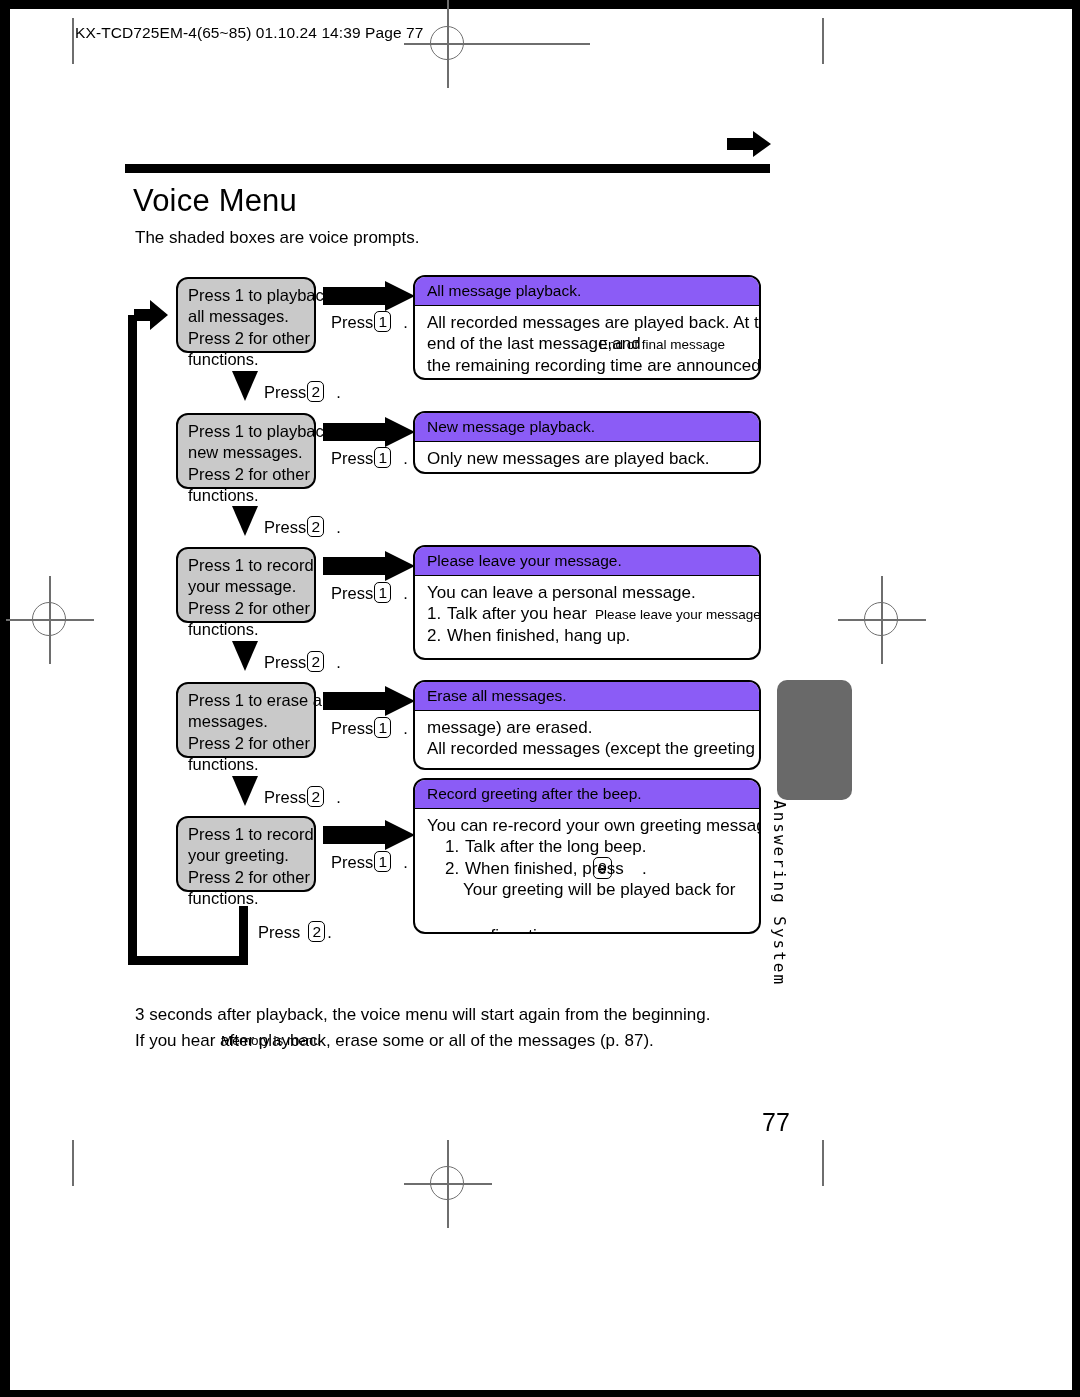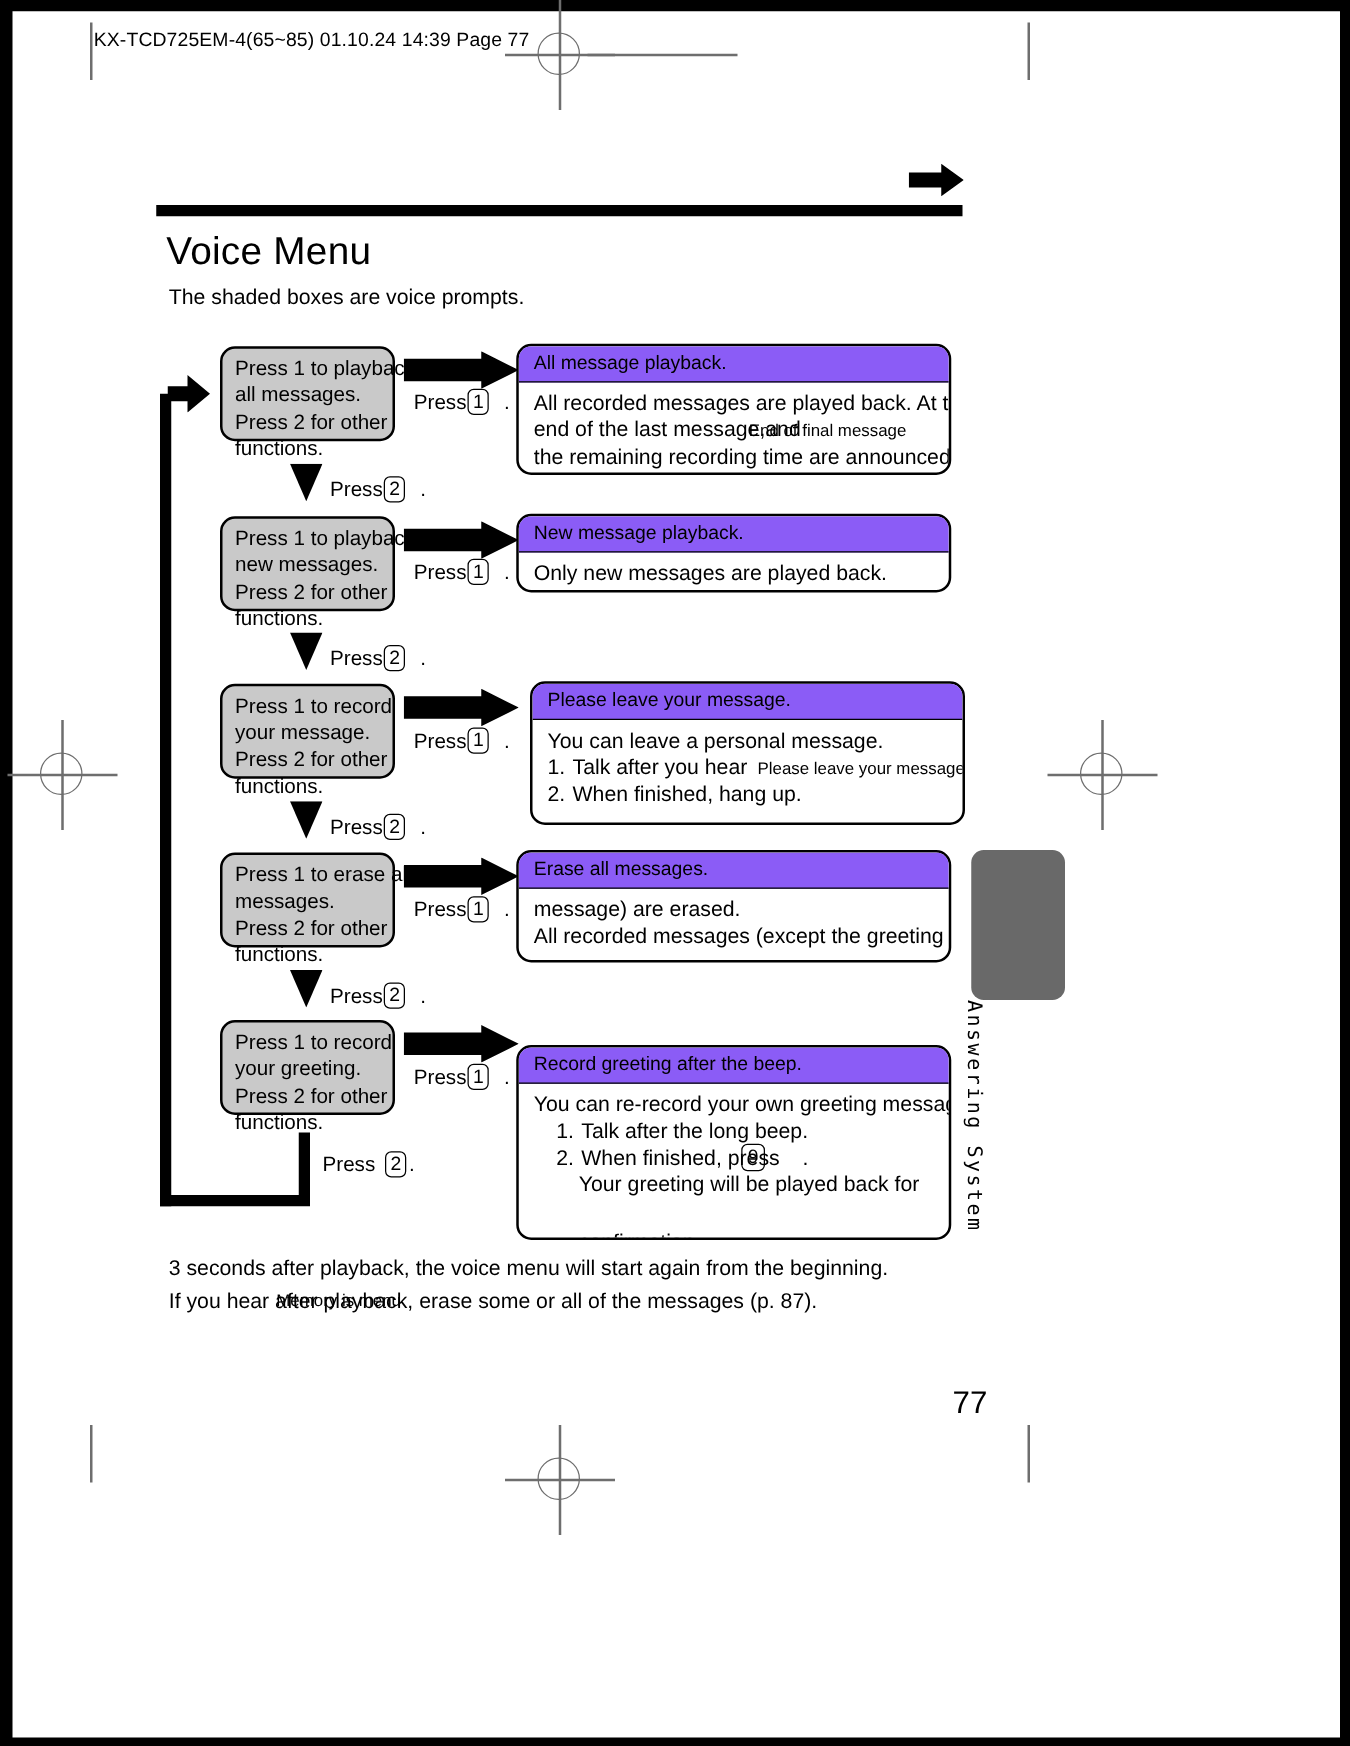--- a/index.html
+++ b/index.html
@@ -372,21 +372,21 @@
   <div class="down-tri" style="left:232px;top:641px;">
     <svg width="26" height="30" viewBox="0 0 26 30">
         <polygon points="0,0 26,0 13,30" fill="#000000"></polygon>
       </svg>
   </div>
   <div class="press-cap" style="left:264px;top:651px;">
     <span class="word">Press</span>
     <span class="key">2</span>
     <span class="dot">.</span>
   </div>
-  <div class="prompt-panel" style="left:424px;top:545px;height:115px;">
+  <div class="prompt-panel" style="left:413px;top:545px;height:115px;">
     <div class="prompt-head">Please leave your message.</div>
     <div class="prompt-body">
       <div class="ln">You can leave a personal message.</div>
       <div class="ln">
         <span class="num">1.</span><span>Talk after you hear</span>
         <span class="vp" style="left:168px;top:3px;">Please leave your message</span>
       </div>
       <div class="ln">
         <span class="num">2.</span><span>When finished, hang up.</span>
       </div>
@@ -441,21 +441,21 @@
   <div class="press-cap" style="left:331px;top:851px;">
     <span class="word">Press</span>
     <span class="key">1</span>
     <span class="dot">.</span>
   </div>
   <div class="press-cap" style="left:258px;top:921px;">
     <span class="word" style="margin-right:8px;">Press</span>
     <span class="key">2</span>
     <span class="dot" style="margin-left:2px;">.</span>
   </div>
-  <div class="prompt-panel" style="left:413px;top:836px;height:156px;">
+  <div class="prompt-panel" style="left:413px;top:778px;height:156px;">
     <div class="prompt-head">Record greeting after the beep.</div>
     <div class="prompt-body">
       <div class="ln">You can re-record your own greeting message.</div>
       <div class="ln" style="padding-left:18px;">
         <span class="num">1.</span><span>Talk after the long beep.</span>
       </div>
       <div class="ln" style="padding-left:18px;">
         <span class="num">2.</span><span>When finished, press</span>
         <span class="key-inline" style="left:166px;top:-1px;">9</span>
         <span style="position:absolute;left:215px;top:0;">.</span>

